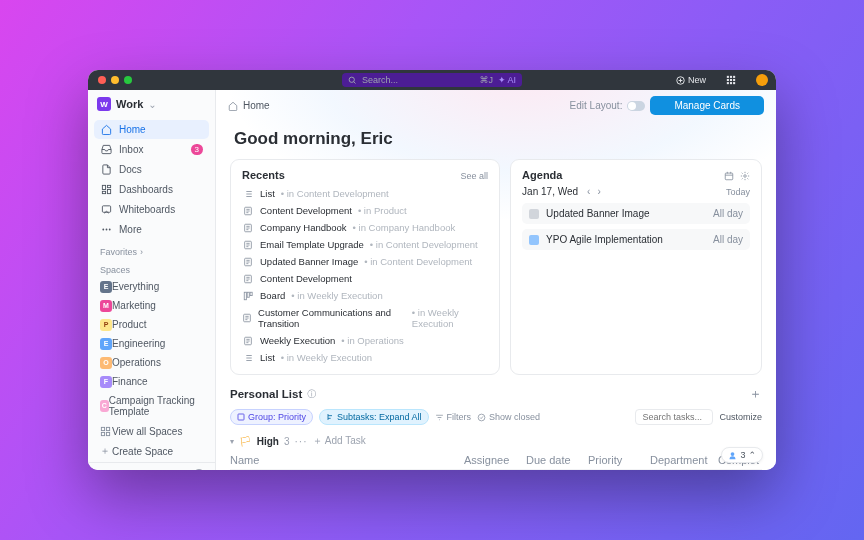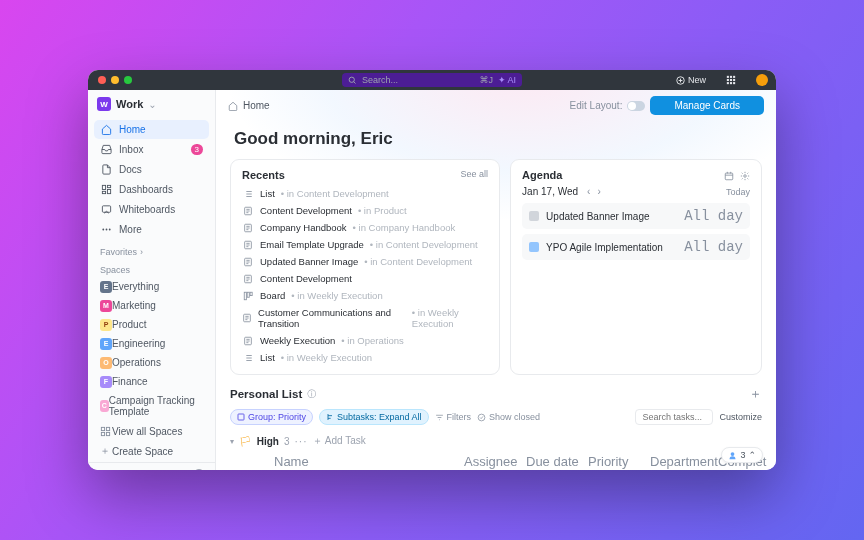--- a/index.html
+++ b/index.html
@@ -57,57 +57,57 @@
 .crumb-row { display:flex; align-items:center; padding:6px 12px; gap:5px; font-size:10px; color:#4f5762;}
 .crumb-row .sp { flex:1;}
 .toggle { width:18px;height:10px;border-radius:5px;background:#cbd5e1;position:relative;}
 .toggle::after{content:"";width:8px;height:8px;border-radius:50%;background:#fff;position:absolute;top:1px;left:1px;}
 .manage-btn { background:#1090e0; color:#fff; border-radius:5px; padding:4px 24px; font-size:10px; cursor:pointer;}
 .greeting { font-size:17px; font-weight:700; padding: 8px 18px 10px;}
 .cards-row { display:flex; gap:10px; padding: 0 14px;}
 .card { border:1px solid #e8eaed; border-radius:9px; background:#fff; padding:9px 11px;}
 .card.recents { flex:1.08;}
 .card.agenda { flex:1;}
-.card-head { display:flex; align-items:flex-start; margin-bottom:5px;}
+.card-head { display:flex; align-items:flex-end; margin-bottom:5px;}
 .card-title { font-weight:700; font-size:11px;}
 .see-all { margin-left:auto; font-size:9px; color:#87909e; cursor:pointer;}
 .ag-icons { margin-left:auto; display:flex; gap:6px; color:#87909e;}
 .recent-list { display:flex; flex-direction:column; gap:2px;}
 .r-item { display:flex; align-items:center; gap:6px; font-size:9.5px; padding:2px 0;}
 .r-ico { width:12px; color:#87909e; display:flex; justify-content:center;}
 .r-name { color:#2a2e34;}
 .r-ctx { color:#b0b6be;}
 .ag-date-row { display:flex; align-items:center; gap:7px; font-size:10px; margin-bottom:6px;}
 .ag-nav { display:flex; gap:3px; color:#87909e;}
 .ag-nav span{cursor:pointer; padding:0 2px;}
 .today { margin-left:auto; color:#87909e; font-size:9px; cursor:pointer;}
 .ag-item { display:flex; align-items:center; gap:7px; background:#f7f8f9; border-radius:5px; padding:5px 7px; margin-bottom:5px; font-size:10px;}
 .ag-sq { width:10px; height:10px; border-radius:2px; background:#d1d5db;}
 .ag-sq.b { background:#93c5fd;}
-.allday { margin-left:auto; color:#87909e; font-size:14px;font-family:Liberation Mono, monospace;}
+.allday { margin-left:auto; color:#87909e; font-size:10px;}
 .personal { padding: 10px 14px 0; flex:1; overflow:hidden;}
 .pl-head { display:flex; align-items:center; gap:5px; margin-bottom:6px;}
 .pl-title { font-weight:700; font-size:11.5px;}
 .info { color:#9ca3af; font-size:9px;}
 .plus { margin-left:auto; color:#87909e; font-size:13px; cursor:pointer;}
 .pl-opts { display:flex; align-items:center; gap:6px; font-size:9px; margin-bottom:6px;}
 .pill { border-radius:10px; padding:2px 6px; display:flex; align-items:center; gap:3px; cursor:pointer;}
 .pill.grp { background:#eef2ff; color:#4f46e5; border:1px solid #c7d2fe;}
 .pill.sub { background:#e0f2fe; color:#0369a1; border:1px solid #bae6fd;}
 .pl-ghost { color:#87909e; display:flex; align-items:center; gap:3px; cursor:pointer;}
 .pl-search { margin-left:auto; border:1px solid #e8eaed; border-radius:4px; padding:2px 6px; font-size:9px; color:#9ca3af; width:78px;}
 .customize { color:#4f5762; cursor:pointer;}
 .grp-row { display:flex; align-items:center; gap:5px; font-size:10px; padding:3px 0;}
 .grp-caret { color:#9ca3af; font-size:8px;}
 .grp-flag { color:#f59e0b;}
 .grp-name { font-weight:600;}
 .grp-count { color:#9ca3af;}
 .dots { color:#9ca3af; letter-spacing:1px;}
 .addtask { color:#9ca3af;text-align:center;}
-.tbl-head { display:flex; font-size:13px; color:#87909e; padding:3px 0; border-bottom:1px solid #f1f2f4;margin-left:44px;}
+.tbl-head { display:flex; font-size:11px; color:#87909e; padding:3px 0; border-bottom:1px solid #f1f2f4;}
 .col-name{flex:1.8;} .col-asg{width:62px;} .col-due{width:62px;} .col-pri{width:62px;} .col-dep{width:68px;} .col-comp{width:44px;}
 .task-row { display:flex; align-items:center; font-size:9.5px; padding:4px 0;}
 .av { width:14px;height:14px;border-radius:50%;background:#6366f1;}
 .corner-pill { position:absolute; right:13px; bottom:7px; background:#fff; border:1px solid #e8eaed; border-radius:10px; padding:2px 6px; font-size:9px; display:flex; align-items:center; gap:3px; color:#4f5762; box-shadow:0 1px 3px rgba(0,0,0,0.06);}
 .main{position:relative;}
 svg{display:inline-block;vertical-align:middle;}
 </style>
 </head>
 <body>
 

